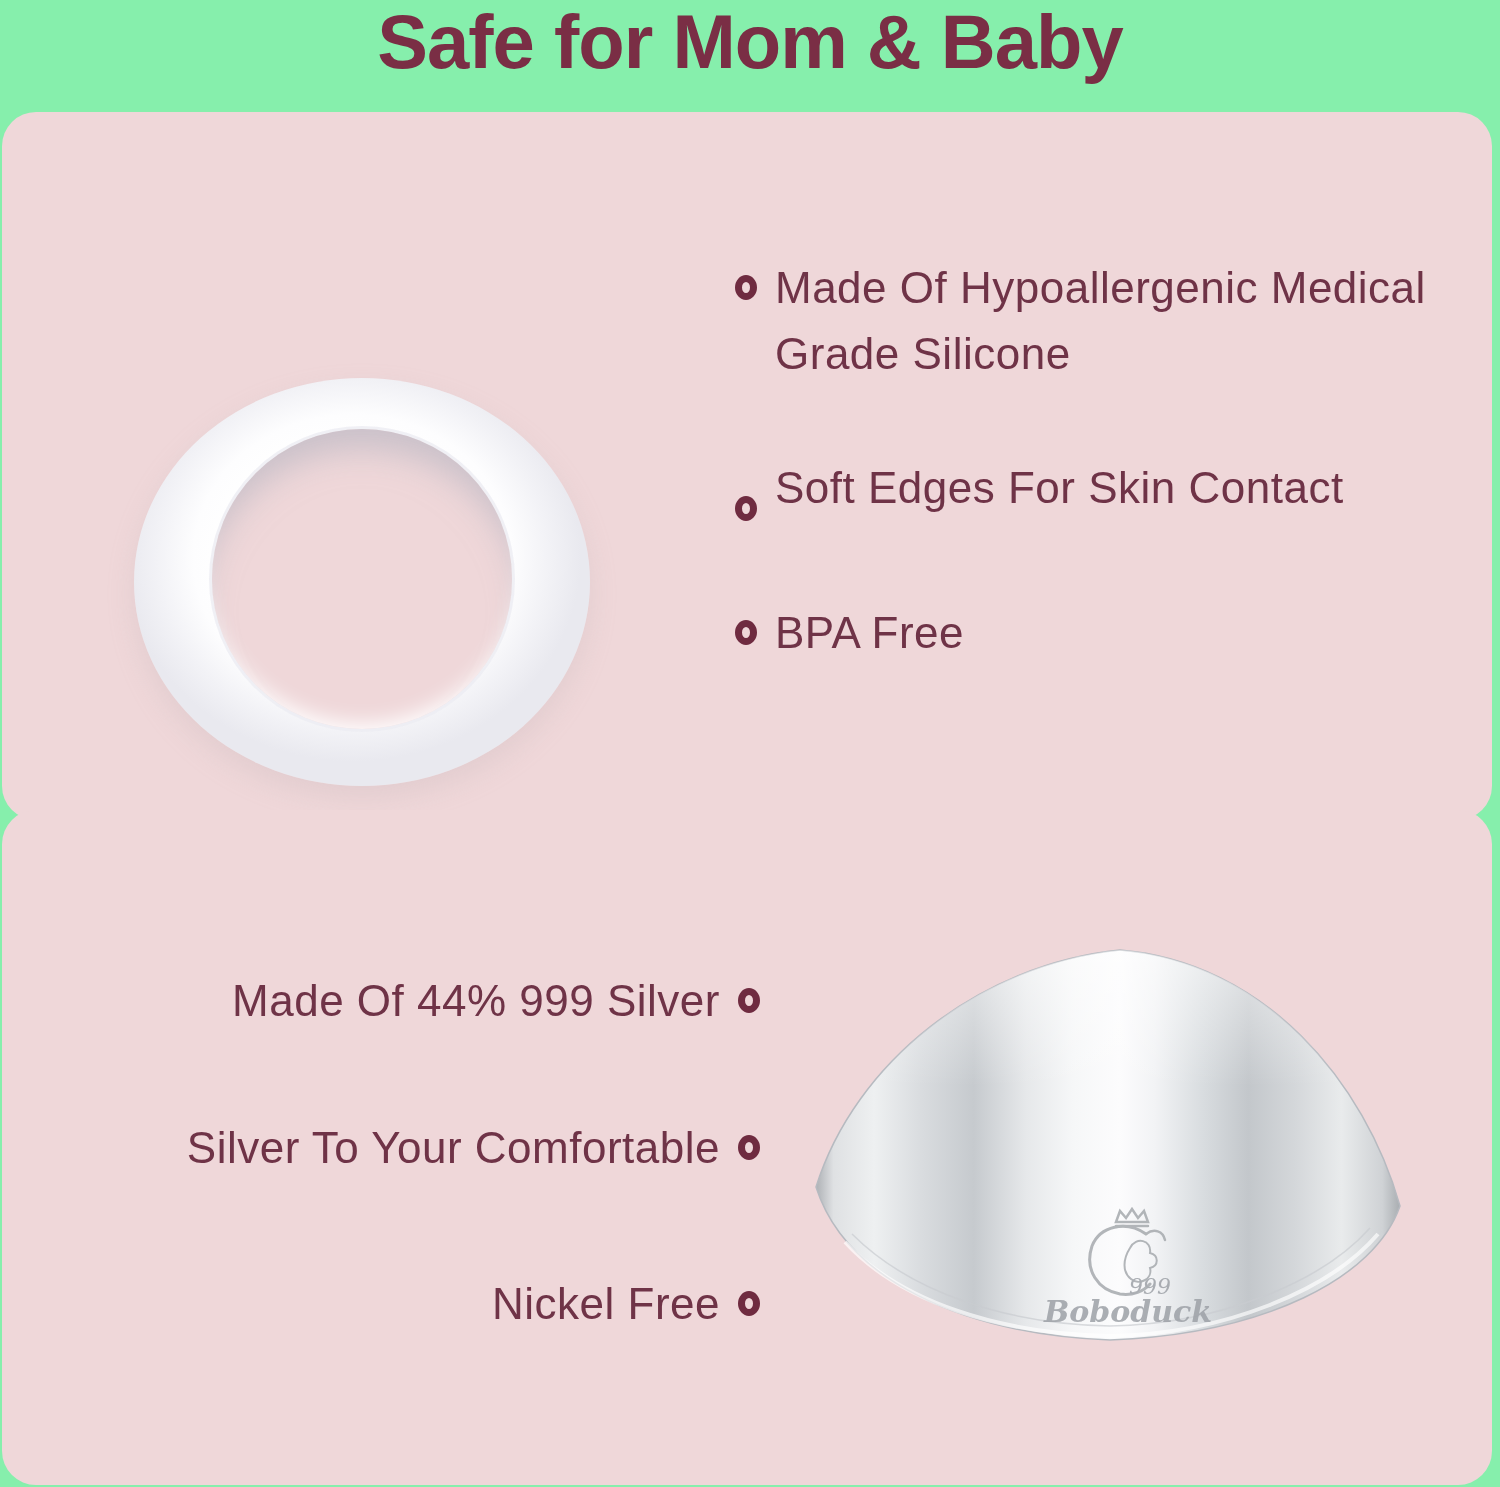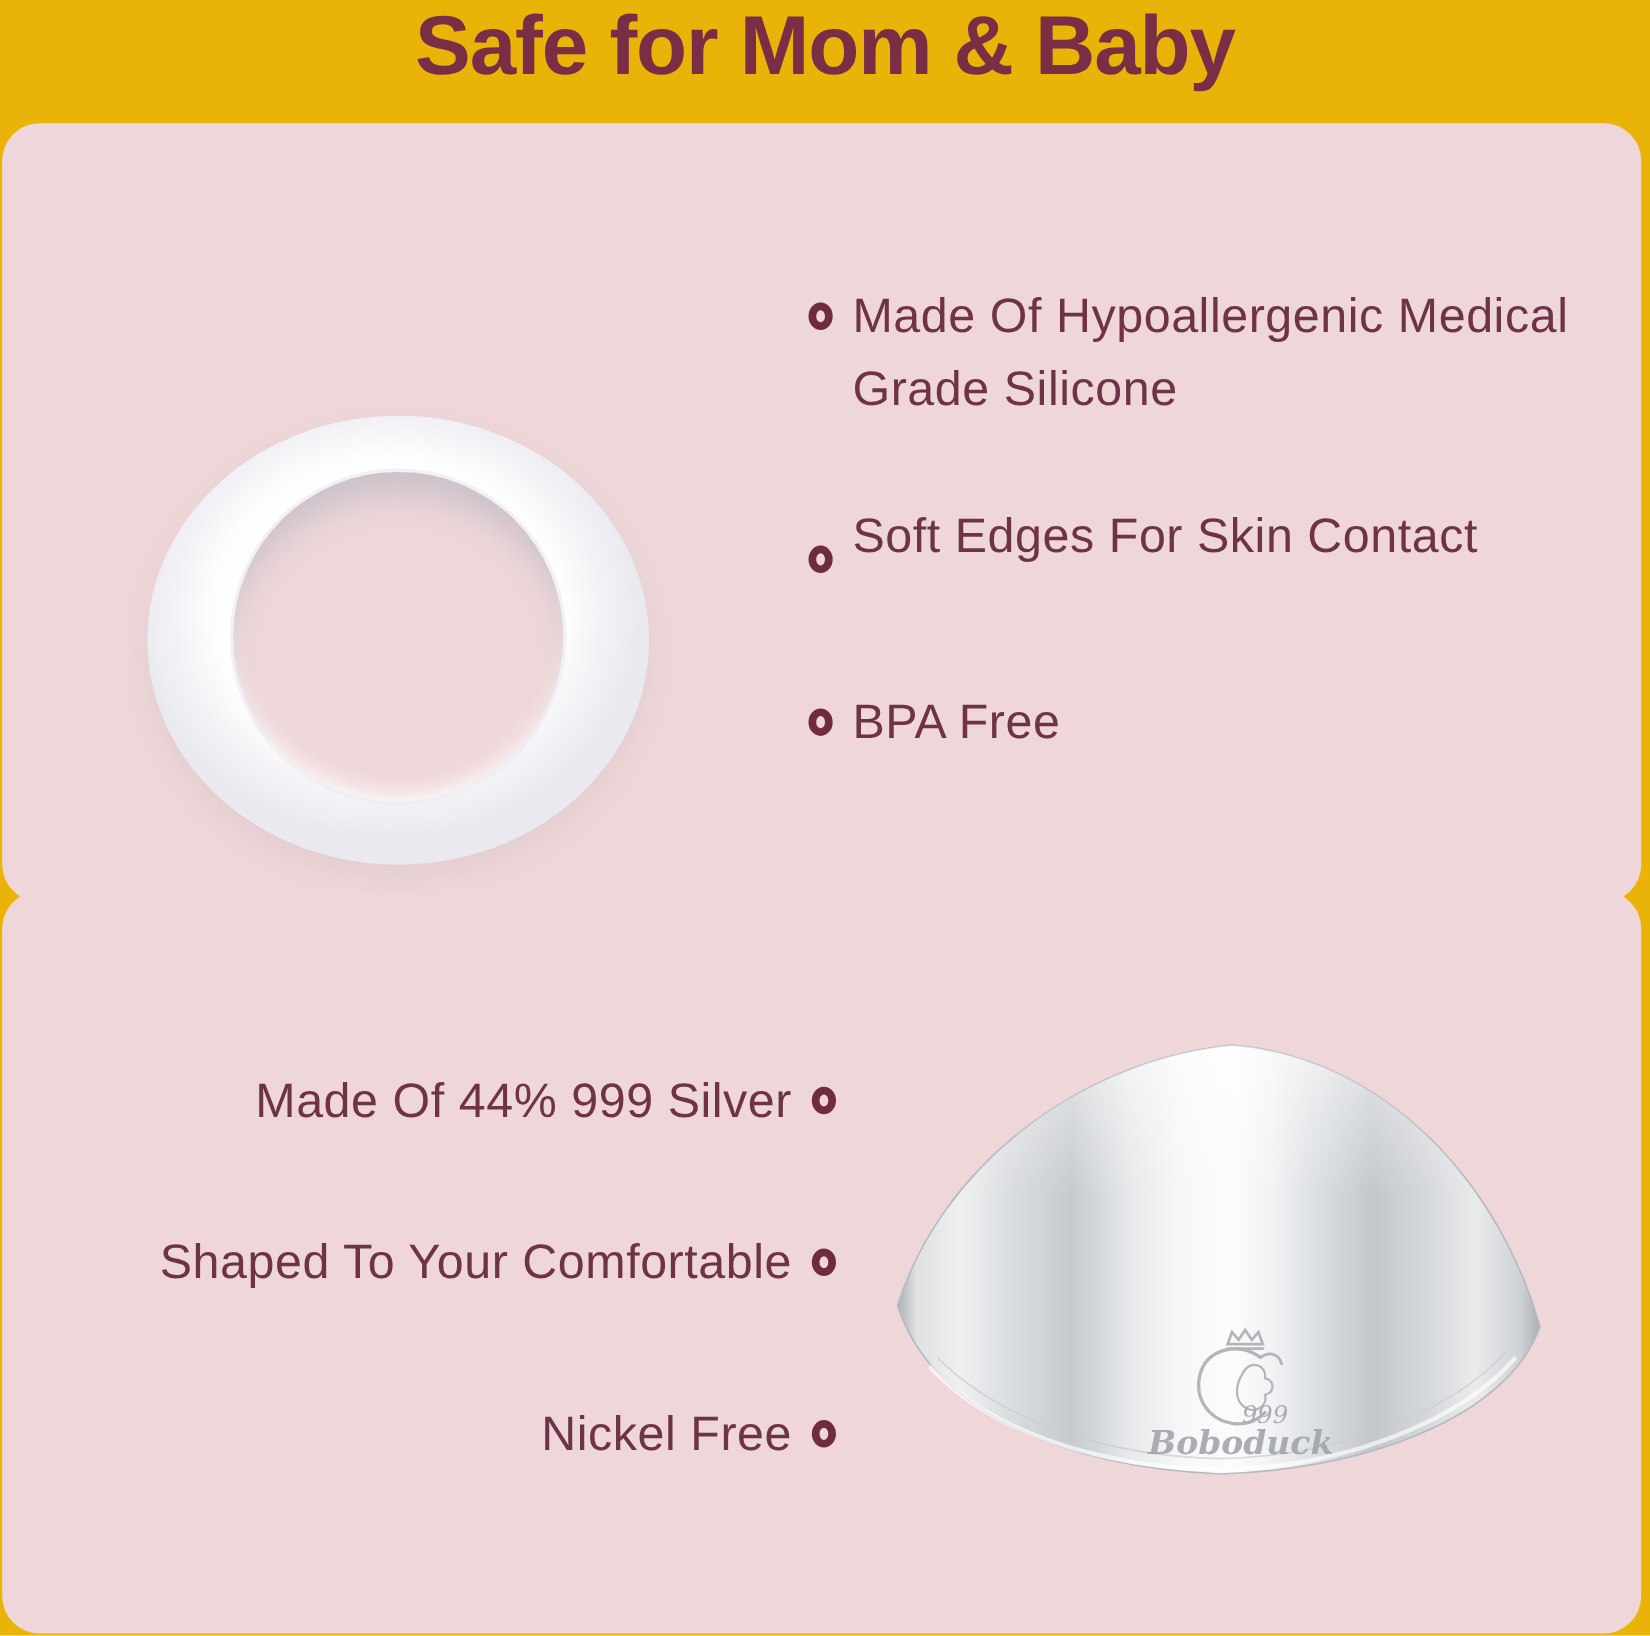--- a/index.html
+++ b/index.html
@@ -1,19 +1,19 @@
 <!DOCTYPE html>
 <html><head>
 <meta charset="utf-8">
 <style>
   html,body{margin:0;padding:0;background:#ffffff;}
   #canvas{
     position:relative;
     width:1500px;height:1487px;
-    background:#eab308;
+    background:#86efac;
     overflow:hidden;
     font-family:"Liberation Sans", sans-serif;
   }
   
   .page-title{
     position:absolute;top:2px;left:0;width:100%;
     text-align:center;
     font-size:76px;font-weight:700;letter-spacing:-1px;line-height:1.05;
     color:#7a2e45;
   }
@@ -85,36 +85,36 @@
     <div class="feature-row" style="left:733px;top:143px;">
       <span class="bullet"></span>
       <span class="ftext wrap">Made Of Hypoallergenic Medical Grade Silicone</span>
     </div>
 
     <div class="feature-row" style="left:733px;top:343px;align-items:flex-end;">
       <span class="bullet"></span>
       <span class="ftext nowrap">Soft Edges For Skin Contact</span>
     </div>
 
-    <div class="feature-row" style="left:733px;top:488px;margin-top:24px;">
+    <div class="feature-row" style="left:733px;top:488px;">
       <span class="bullet"></span>
       <span class="ftext nowrap">BPA Free</span>
     </div>
 
   </div>
 
   <div class="panel panel-bottom">
 
     <div class="feature-row-r" style="top:158px;">
       <span class="ftext nowrap">Made Of 44% 999 Silver</span>
       <span class="bullet"></span>
     </div>
 
     <div class="feature-row-r" style="top:305px;">
-      <span class="ftext nowrap">Shaped To Your Comfortable</span>
+      <span class="ftext nowrap">Silver To Your Comfortable</span>
       <span class="bullet"></span>
     </div>
 
     <div class="feature-row-r" style="top:461px;">
       <span class="ftext nowrap">Nickel Free</span>
       <span class="bullet"></span>
     </div>
 
   </div>
 

